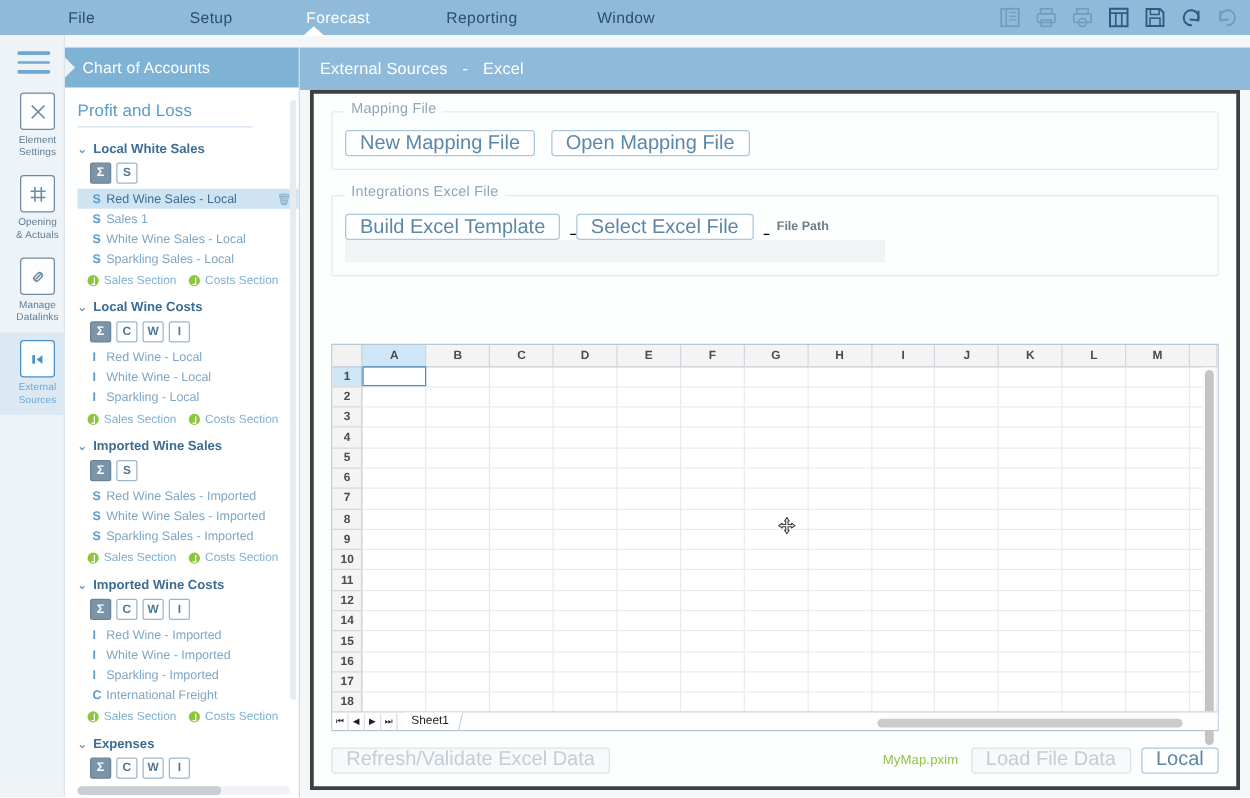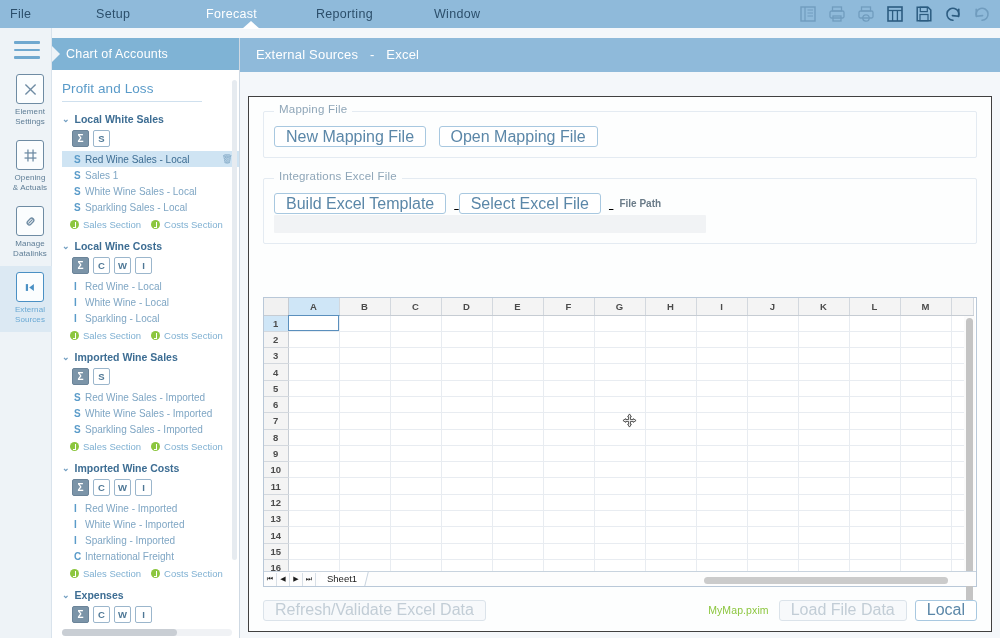--- a/index.html
+++ b/index.html
@@ -13,21 +13,21 @@
 
   
   .menubar {
     position:absolute; top:0; left:0; width:1000px; height:28px;
     background:#8fbada;
     display:flex; align-items:center;
   }
   .menu-items { display:flex; align-items:center; height:28px; }
   .menu-item {
     color:#2c4f6b; font-size:12.5px; letter-spacing:.3px;
-    padding:0 10px; height:28px; line-height:28px; text-align:left;
+    padding:0 10px; height:28px; line-height:28px; text-align:right;
     cursor:default; position:relative;
   }
   .menu-item.m-file   { width:86px; }
   .menu-item.m-setup  { width:110px; }
   .menu-item.m-fore   { width:110px; }
   .menu-item.m-rep    { width:118px; }
   .menu-item.m-win    { width:110px; }
   .menu-item.active { color:#ffffff; }
   .menu-item.active::after{
     content:""; position:absolute; bottom:-1px; left:50%; transform:translateX(-50%);
@@ -140,21 +140,21 @@
   .main {
     position:absolute; left:240px; top:38px; right:0; bottom:0;
     background:#f4f7fa;
   }
   .main-header {
     height:34px; background:#8fbada; color:#fff;
     font-size:13px; line-height:34px; padding-left:16px; letter-spacing:.2px;
   }
   .main-body {
     position:absolute; top:34px; left:8px; right:8px; bottom:6px;
-    background:#fdfefe; border:1px solid #404040;margin-top:24px;
+    background:#fdfefe; border:3px solid #404040;
   }
 
   .fieldset {
     position:relative; margin:14px 14px 0 14px;
     border:1px solid #e4ebf2; border-radius:2px; padding:14px 10px 10px 10px;
   }
   .legend {
     position:absolute; top:-9px; left:10px; background:#fdfefe;
     padding:0 5px; font-size:11.5px; color:#8fa6b8; letter-spacing:.2px;
   }
@@ -781,37 +781,20 @@
                   <td class="cell"></td>
                   <td class="cell"></td>
                   <td class="cell"></td>
                   <td class="cell"></td>
                   <td class="cell"></td>
                   <td class="cell"></td>
                   <td class="cell"></td>
                   <td class="cell" style="width: 22px;"></td>
                 </tr>
                 <tr>
-                  <th class="rowh">13</th>
-                  <td class="cell"></td>
-                  <td class="cell"></td>
-                  <td class="cell"></td>
-                  <td class="cell"></td>
-                  <td class="cell"></td>
-                  <td class="cell"></td>
-                  <td class="cell"></td>
-                  <td class="cell"></td>
-                  <td class="cell"></td>
-                  <td class="cell"></td>
-                  <td class="cell"></td>
-                  <td class="cell"></td>
-                  <td class="cell"></td>
-                  <td class="cell" style="width: 22px;"></td>
-                </tr>
-                <tr>
                   <th class="rowh">14</th>
                   <td class="cell"></td>
                   <td class="cell"></td>
                   <td class="cell"></td>
                   <td class="cell"></td>
                   <td class="cell"></td>
                   <td class="cell"></td>
                   <td class="cell"></td>
                   <td class="cell"></td>
                   <td class="cell"></td>

